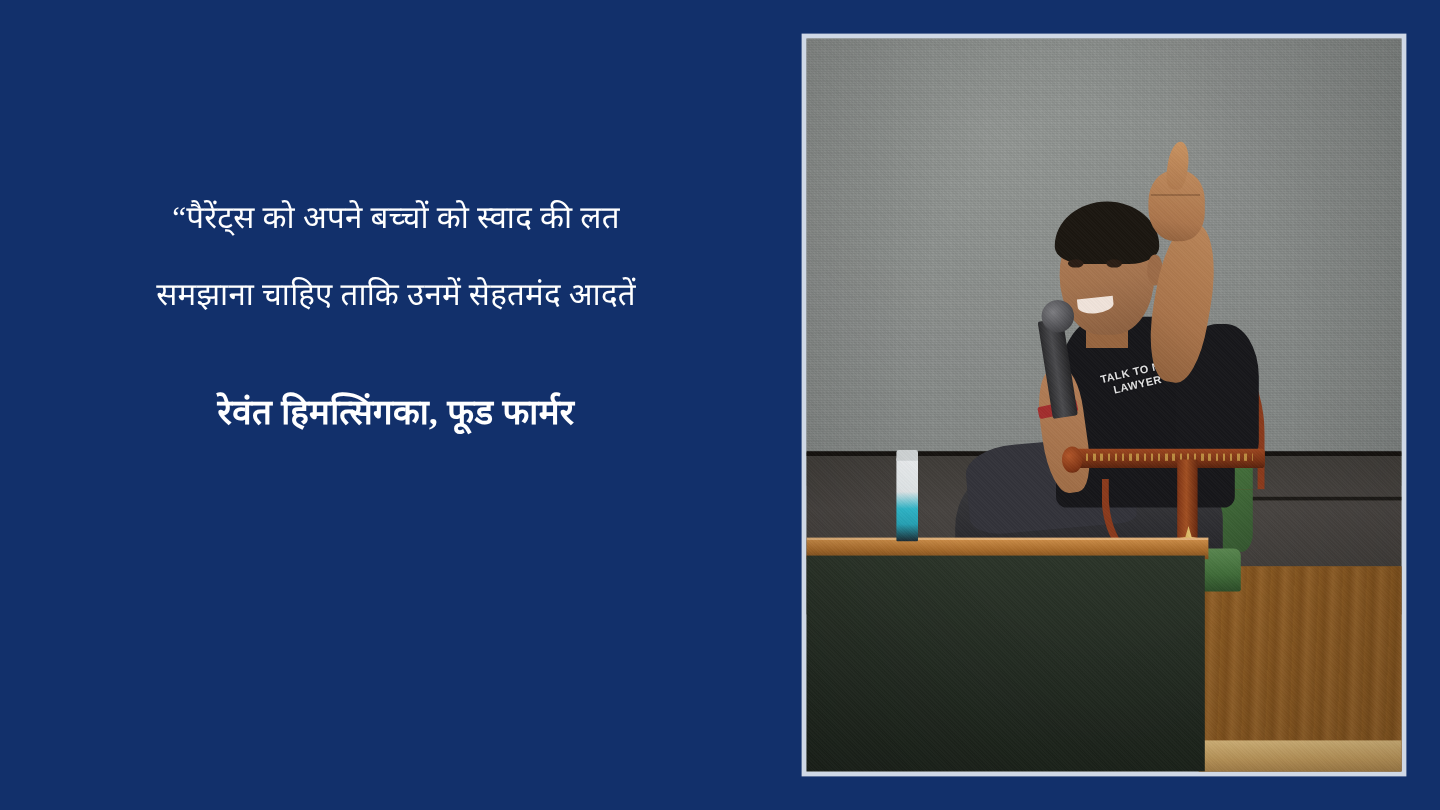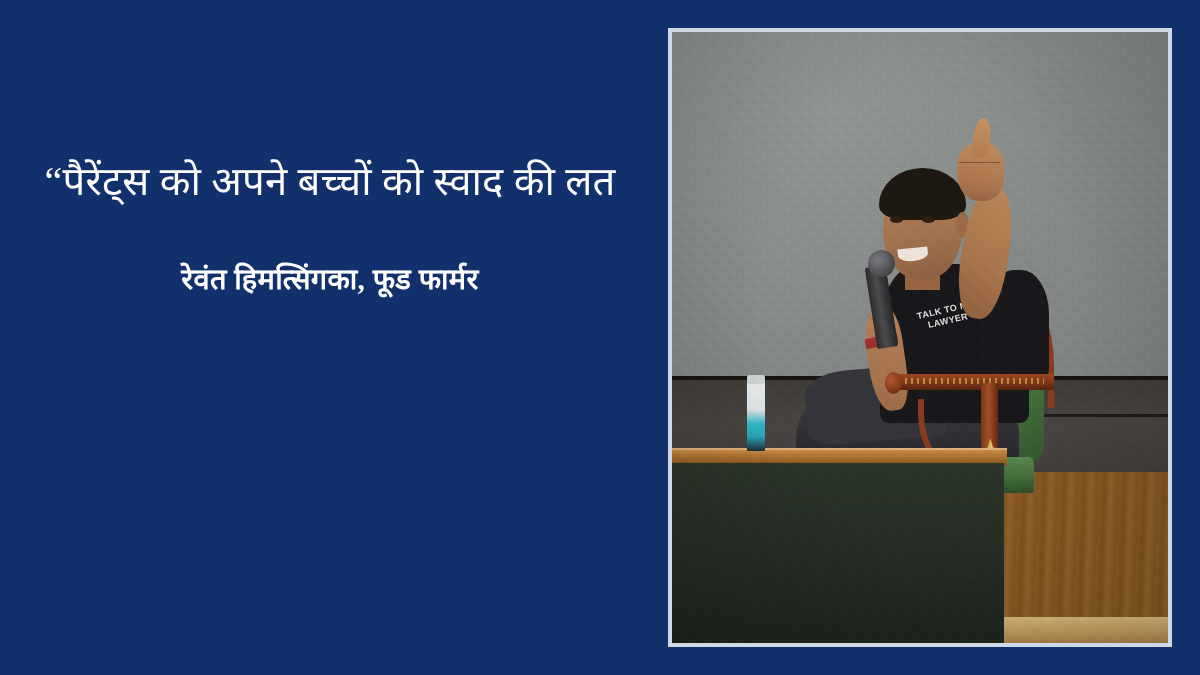--- a/index.html
+++ b/index.html
@@ -24,21 +24,21 @@
     left: 0px;
     top: 150px;
     width: 660px;
     display: flex;
     flex-direction: column;
     align-items: center;
   }
   .quote-line {
     color: #ffffff;
     font-family: "Liberation Serif", "DejaVu Serif", serif;
-    font-size: 40px;
+    font-size: 26px;
     line-height: 64px;
     letter-spacing: 0.2px;
     text-align: center;
     white-space: nowrap;
   }
   .attribution {
     margin-top: 44px;
     color: #ffffff;
     font-family: "Liberation Serif", "DejaVu Serif", serif;
     font-size: 29px;
@@ -461,20 +461,21 @@
     pointer-events: none;
   }
 </style>
 </head>
 <body>
 
 <div class="card" style="background: rgb(18, 48, 107);">
 
   <div class="quote-block">
     <div class="quote-line">“पैरेंट्स को अपने बच्चों को स्वाद की लत</div>
+    <div class="quote-line">समझाना चाहिए ताकि उनमें सेहतमंद आदतें</div>
     <div class="attribution">रेवंत हिमत्सिंगका, फूड फार्मर</div>
   </div>
 
   <div class="photo-frame" style="background: rgb(207, 216, 230);">
     <div class="photo">
 
       <div class="wall">
         <div class="wall-grain"></div>
       </div>
 

